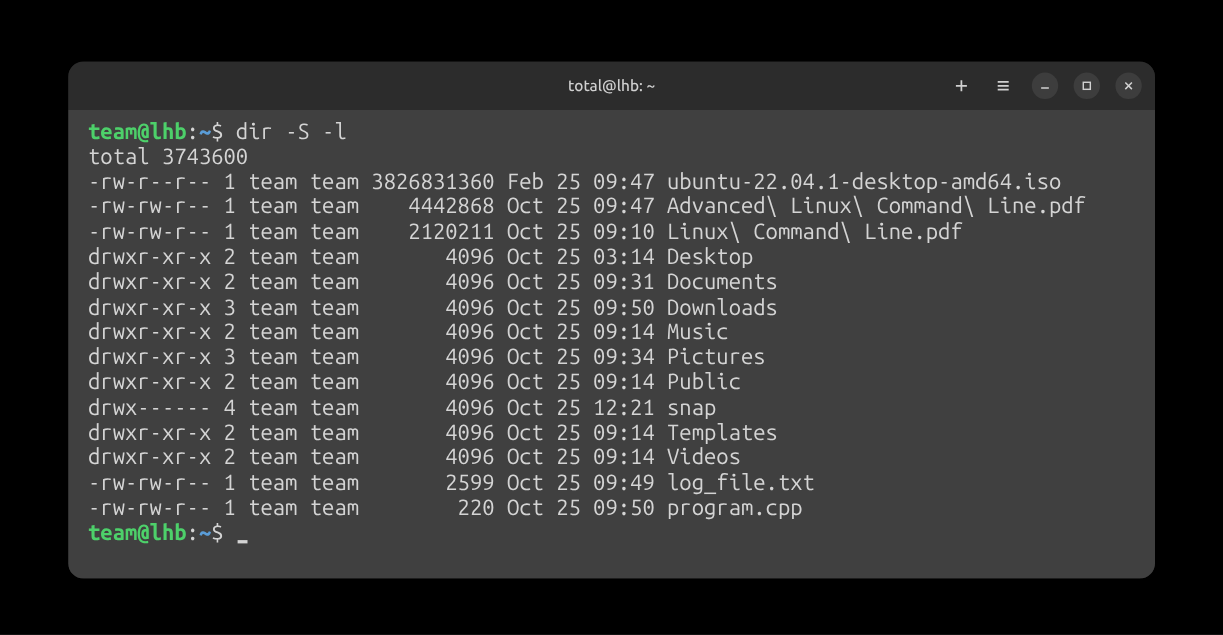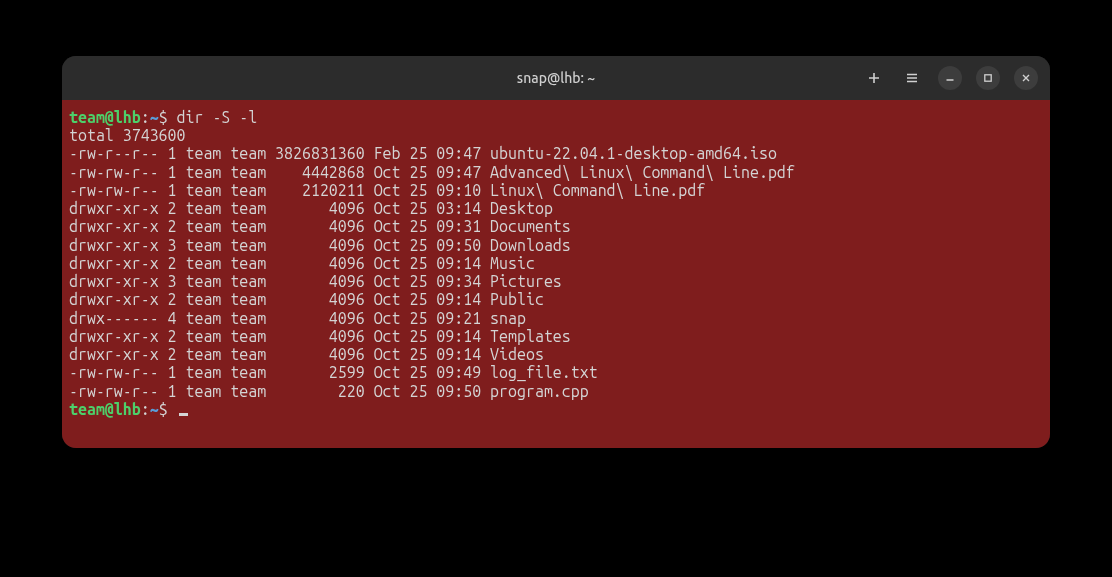--- a/index.html
+++ b/index.html
@@ -61,23 +61,23 @@
     }
     .titlebar-btn svg {
       width: 14px;
       height: 14px;
     }
     .titlebar-btn.circle svg {
       width: 10px;
       height: 10px;
     }
     .terminal-body {
-      padding: 8px 10px 30px 7px;
-      background: #7f1d1d;
-      font-size: 16px;
+      padding: 8px 10px 30px 18px;
+      background: #404040;
+      font-size: 20px;
       line-height: 1.14;
       color: #d4d4d4;
     }
     .line {
       white-space: pre;
       font-family: 'Ubuntu Mono', 'DejaVu Sans Mono', 'Consolas', monospace;
     }
     .prompt-user {
       color: #4dd06a;
       font-weight: bold;
@@ -103,21 +103,21 @@
       vertical-align: bottom;
       margin-bottom: 2px;
       margin-left: 2px;
     }
   </style>
 </head>
 <body>
 
 <div class="terminal-window">
   <div class="titlebar">
-    <div class="titlebar-title">snap@lhb: ~</div>
+    <div class="titlebar-title">total@lhb: ~</div>
     <div class="titlebar-controls">
       <div class="titlebar-btn">
         <svg viewBox="0 0 14 14" stroke="#d0d0d0" stroke-width="1.6" fill="none">
             <path d="M7 2v10M2 7h10"></path>
           </svg>
       </div>
       <div class="titlebar-btn">
         <svg viewBox="0 0 14 14" stroke="#d0d0d0" stroke-width="1.6" fill="none">
             <path d="M2 3.5h10M2 7h10M2 10.5h10"></path>
           </svg>
@@ -146,21 +146,21 @@
     <div id="listing">
         <div class="line">-rw-r--r-- 1 team team 3826831360 Feb 25 09:47 ubuntu-22.04.1-desktop-amd64.iso</div>
         <div class="line">-rw-rw-r-- 1 team team    4442868 Oct 25 09:47 Advanced\ Linux\ Command\ Line.pdf</div>
         <div class="line">-rw-rw-r-- 1 team team    2120211 Oct 25 09:10 Linux\ Command\ Line.pdf</div>
         <div class="line">drwxr-xr-x 2 team team       4096 Oct 25 03:14 Desktop</div>
         <div class="line">drwxr-xr-x 2 team team       4096 Oct 25 09:31 Documents</div>
         <div class="line">drwxr-xr-x 3 team team       4096 Oct 25 09:50 Downloads</div>
         <div class="line">drwxr-xr-x 2 team team       4096 Oct 25 09:14 Music</div>
         <div class="line">drwxr-xr-x 3 team team       4096 Oct 25 09:34 Pictures</div>
         <div class="line">drwxr-xr-x 2 team team       4096 Oct 25 09:14 Public</div>
-        <div class="line">drwx------ 4 team team       4096 Oct 25 09:21 snap</div>
+        <div class="line">drwx------ 4 team team       4096 Oct 25 12:21 snap</div>
         <div class="line">drwxr-xr-x 2 team team       4096 Oct 25 09:14 Templates</div>
         <div class="line">drwxr-xr-x 2 team team       4096 Oct 25 09:14 Videos</div>
         <div class="line">-rw-rw-r-- 1 team team       2599 Oct 25 09:49 log_file.txt</div>
         <div class="line">-rw-rw-r-- 1 team team        220 Oct 25 09:50 program.cpp</div>
       </div>
     <div class="line"><span class="prompt-user">team@lhb</span><span class="prompt-colon">:</span><span class="prompt-path">~</span><span class="prompt-dollar">$</span><span> </span><span class="cursor"></span></div>
   </div>
 </div>
 
 </body></html>

